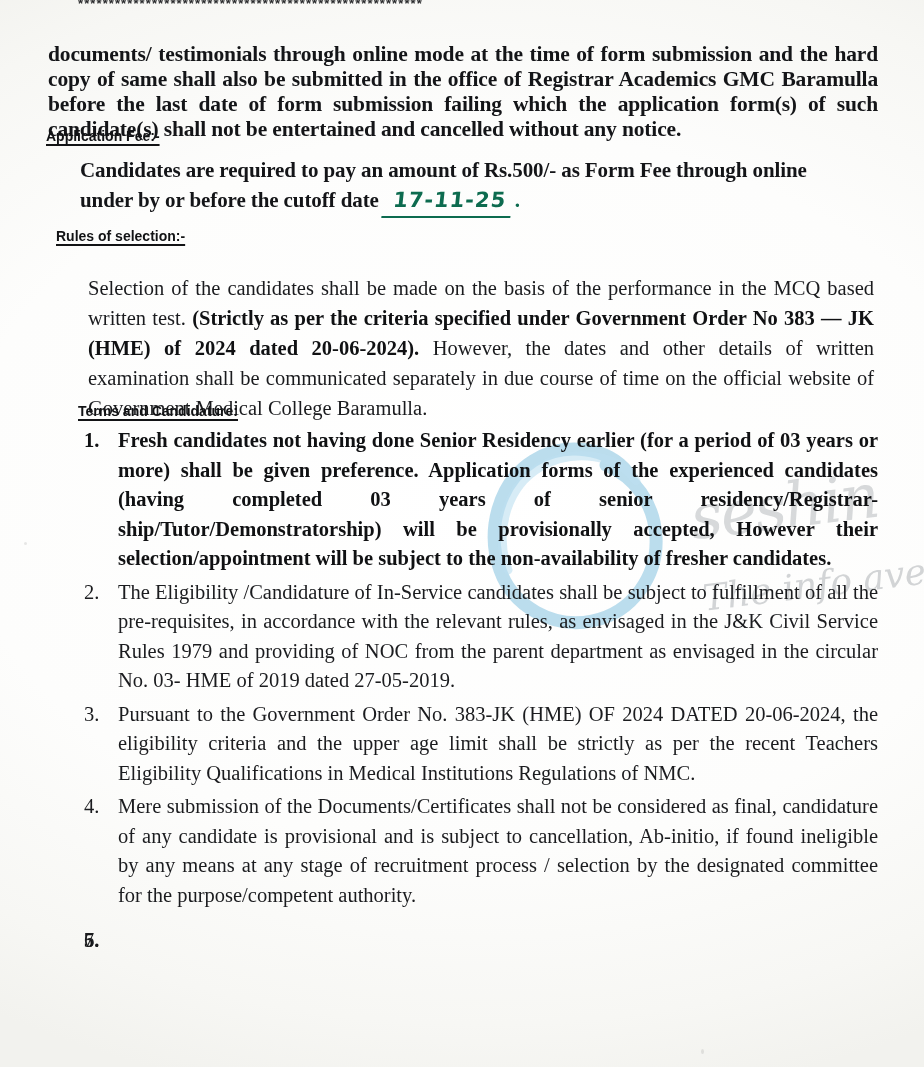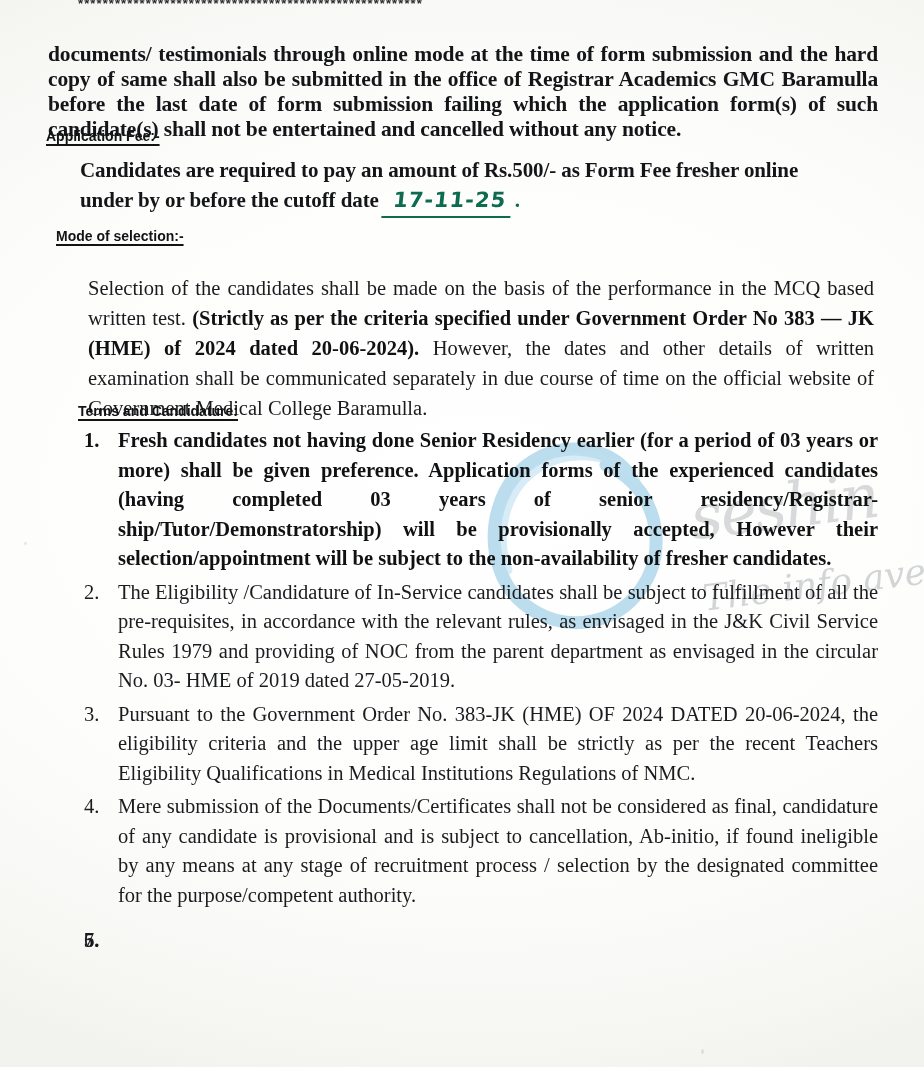--- a/index.html
+++ b/index.html
@@ -222,27 +222,27 @@
 
   <div class="content">
 
     <div class="asterisk-rule">********************************************************</div>
 
     <p class="para intro-para">documents/ testimonials through online mode at the time of form submission and the hard copy of same shall also be submitted in the office of Registrar Academics GMC Baramulla before the last date of form submission failing which the application form(s) of such candidate(s) shall not be entertained and cancelled without any notice.</p>
 
     <div class="section-head head-appfee">Application Fee:-</div>
 
     <div class="para appfee-body">
-      <span>Candidates are required to pay an amount of Rs.500/- as Form Fee fresher online</span>
+      <span>Candidates are required to pay an amount of Rs.500/- as Form Fee through online</span>
       <span class="line2">
         <span>under by or before the cutoff date</span><span class="hand-date">17-11-25</span><span class="hand-dot">.</span>
       </span>
     </div>
 
-    <div class="section-head head-mode">Mode of selection:-</div>
+    <div class="section-head head-mode">Rules of selection:-</div>
 
     <p class="para mode-body"><span>Selection of the candidates shall be made on the basis of the performance in the MCQ based written test. </span><b>(Strictly as per the criteria specified under Government Order No 383 — JK (HME) of 2024 dated 20-06-2024).</b><span> However, the dates and other details of written examination shall be communicated separately in due course of time on the official website of Government Medical College Baramulla.</span></p>
 
     <div class="section-head head-terms">Terms and Candidature:</div>
 
     <ol class="terms-list">
       <li class="term-item bold">
         <span class="term-num">1.</span>
         <span>Fresh candidates not having done Senior Residency earlier (for a period of 03 years or more) shall be given preference. Application forms of the experienced candidates (having completed 03 years of senior residency/Registrar-ship/Tutor/Demonstratorship) will be provisionally accepted, However their selection/appointment will be subject to the non-availability of fresher candidates.</span>
       </li>

